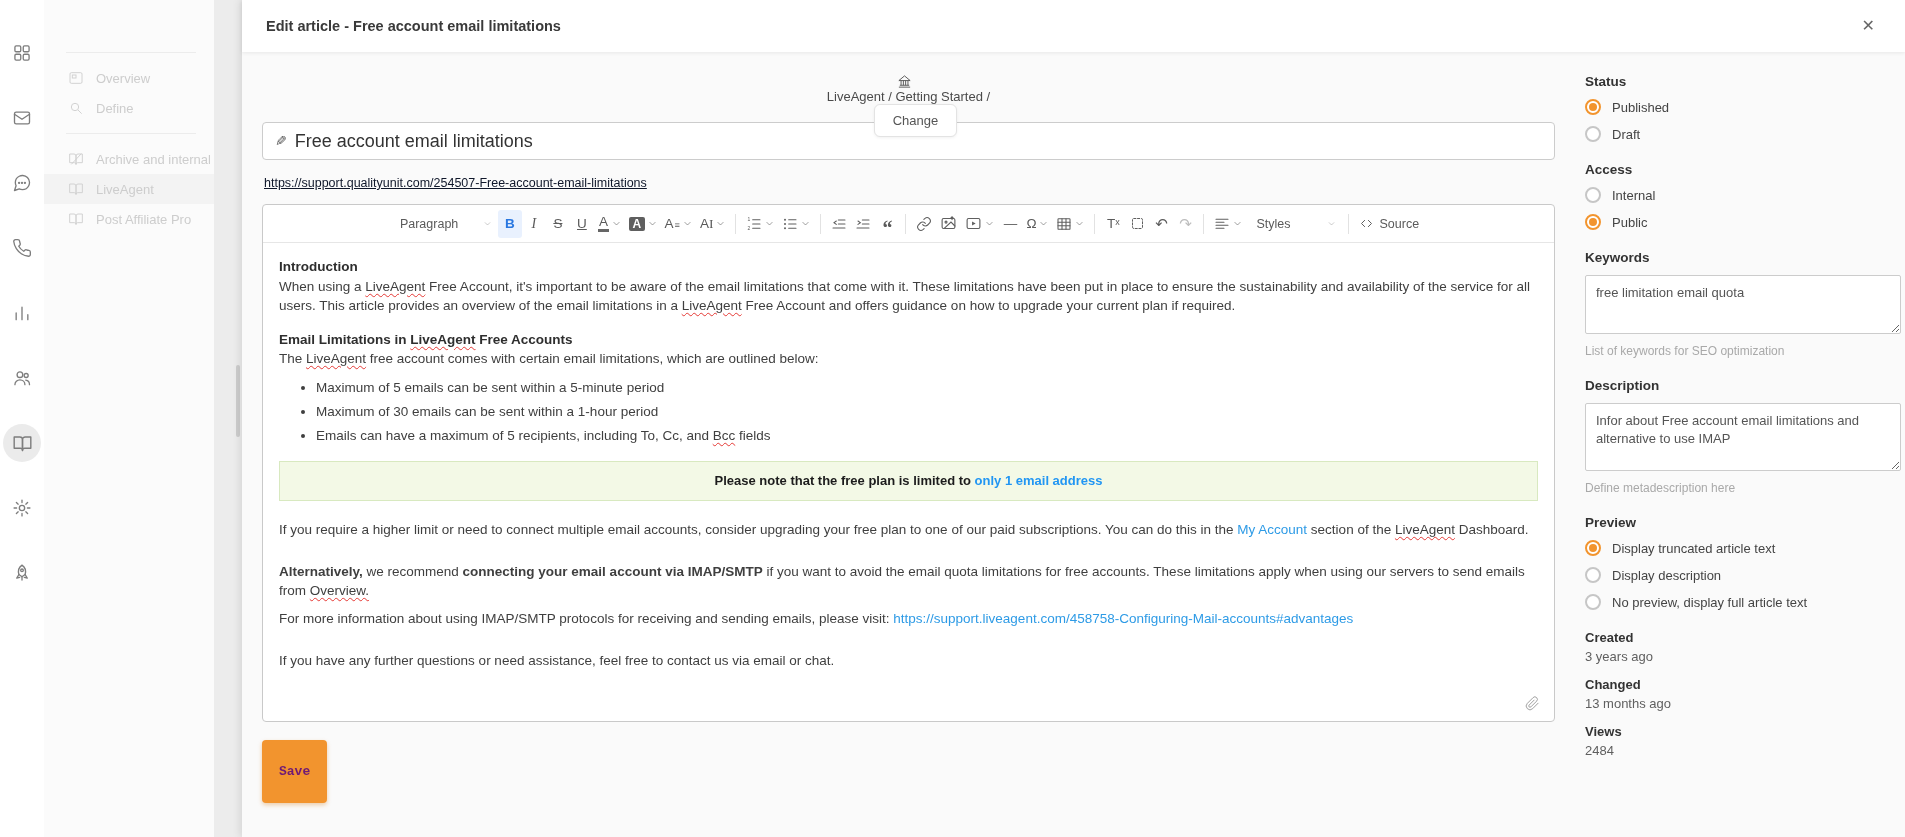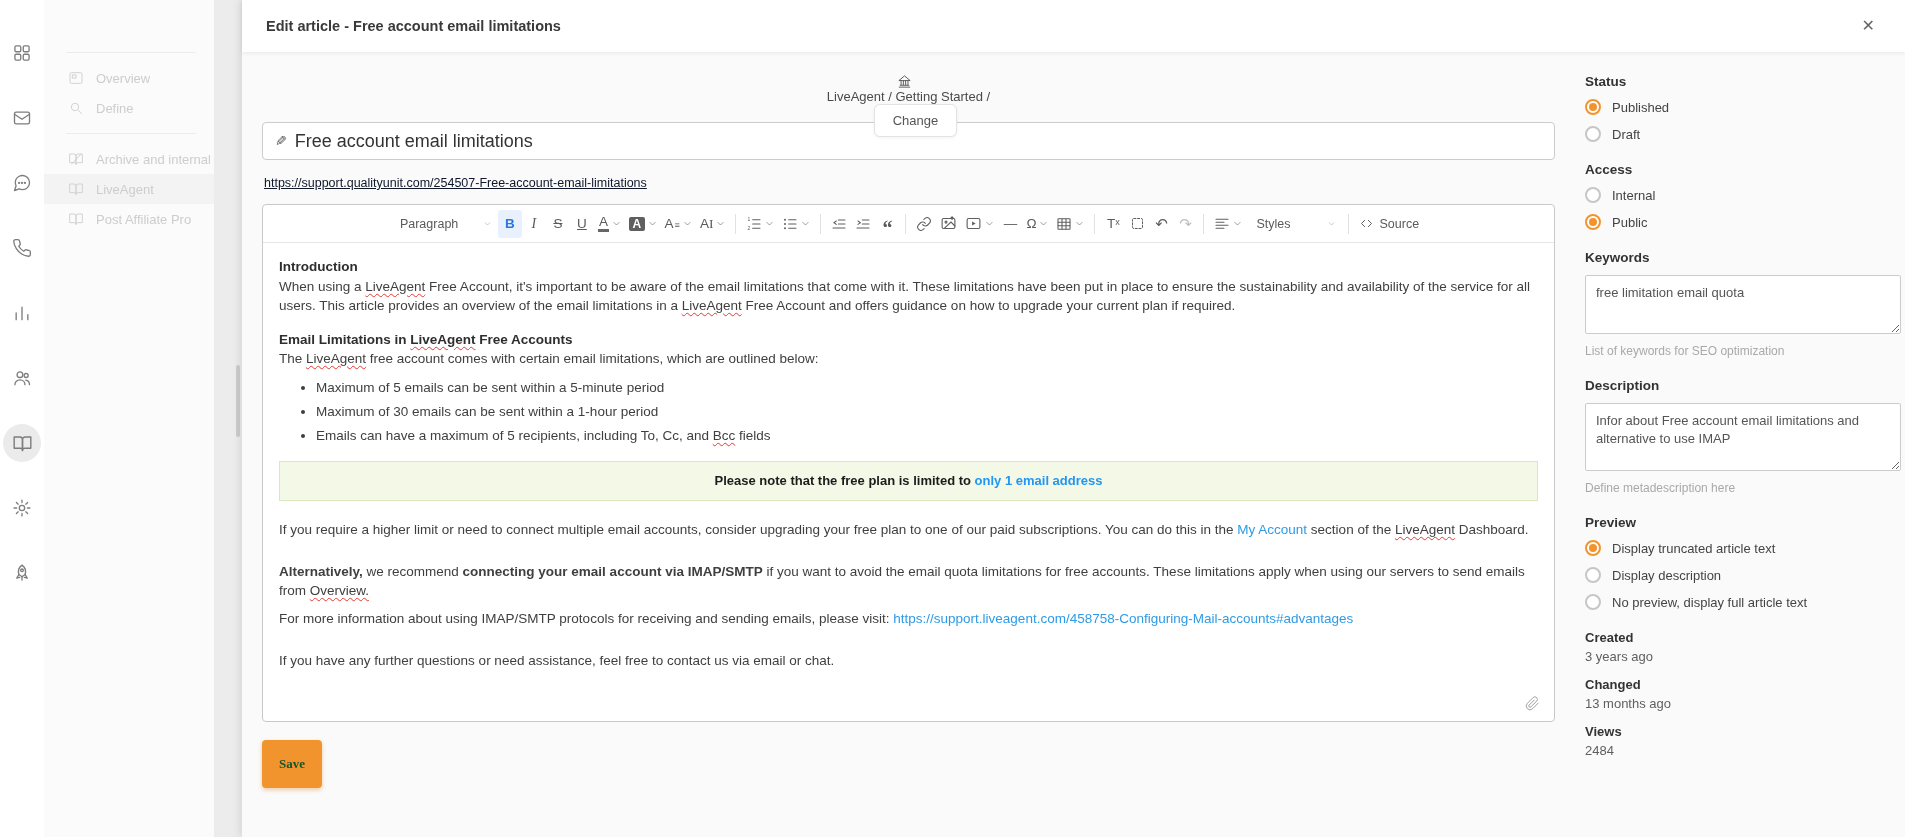--- a/index.html
+++ b/index.html
@@ -82,22 +82,22 @@
   .ed-content li { margin-bottom:4.5px; }
   .spacer { height:22px; }
   .sq { text-decoration:underline; text-decoration-style:wavy; text-decoration-color:#e53935; text-decoration-thickness:1px; text-underline-offset:2px; }
   .b { font-weight:bold; }
   .lnk { color:#2e9be6; cursor:pointer; }
   .note { background:#f3f9e6; border:1px solid #d8e9c0; text-align:center; padding:10px 8px; margin:15px 0 19px; font-weight:bold; color:#1c1c1c; font-size:13px; }
   .note .lnk { color:#2196f3; }
   .clip { position:absolute; right:14px; bottom:10px; color:#9a9a9a; }
   .clip svg { stroke:#9a9a9a; fill:none; stroke-width:1.5; }
 
-  .btn-save { margin-top:18px; background:#f2942e; color:#14532d; border:none; border-radius:4px; padding:16px 17px; font-size:13px; font-weight:bold;
-              box-shadow:0 2px 4px rgba(210,120,20,.35); cursor:pointer; font-family:Liberation Serif, serif; }
+  .btn-save { margin-top:18px; background:#f2942e; color:#701a75; border:none; border-radius:4px; padding:24px 17px; font-size:13px; font-weight:bold;
+              box-shadow:0 2px 4px rgba(210,120,20,.35); cursor:pointer; font-family:Liberation Mono, monospace; }
 
   
   .grp { margin-bottom:20px; }
   .grp-label { font-size:13.5px; font-weight:bold; color:#333; margin-bottom:10px; }
   .radio-row { display:flex; align-items:center; gap:11px; margin-bottom:11px; cursor:pointer; }
   .radio { width:16px; height:16px; border:2px solid #c6c6c6; border-radius:50%; position:relative; flex:0 0 auto; background:#fff; }
   .radio.sel { border-color:#f2942e; }
   .radio.sel::after { content:""; position:absolute; inset:2px; border-radius:50%; background:#f2942e; }
   .radio-label { font-size:13px; color:#444; }
   .panel-ta { width:100%; background:#fff; border:1px solid #ccc; border-radius:2px; font-size:13px; color:#555; font-family:inherit;

